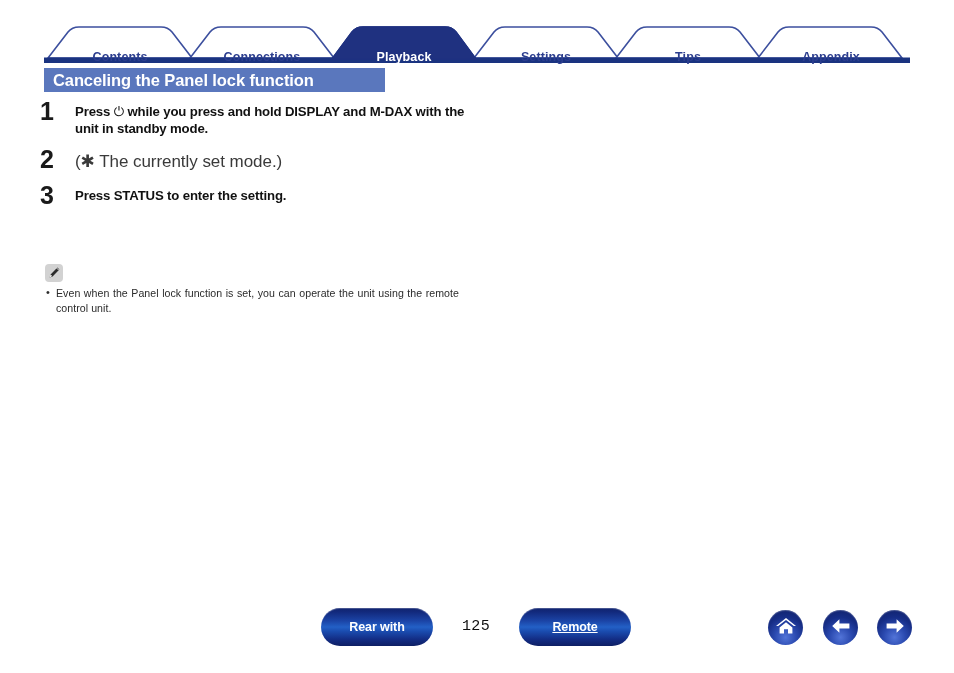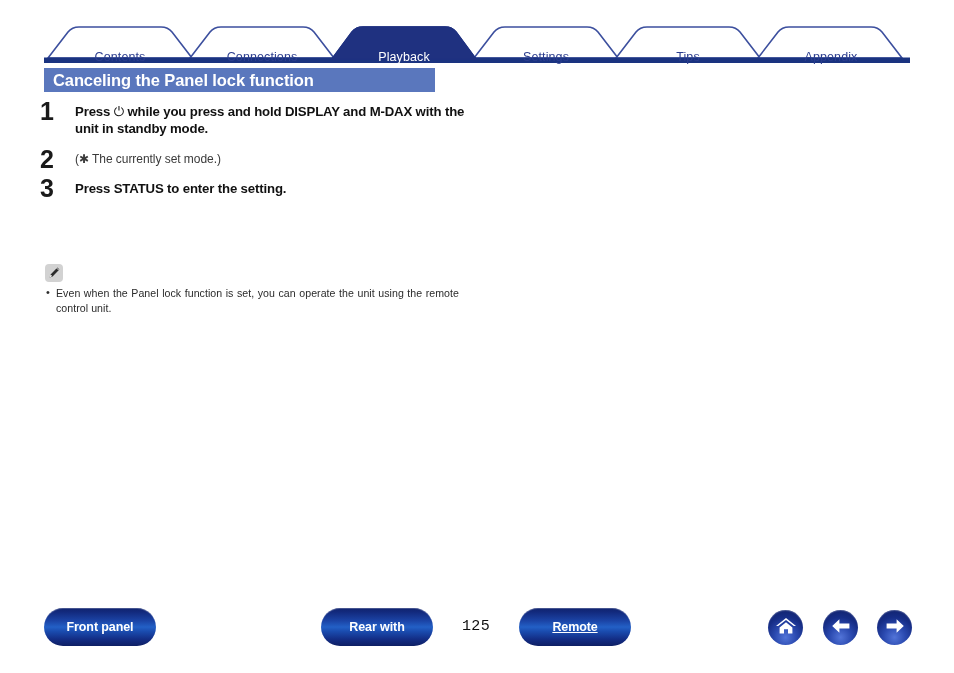--- a/index.html
+++ b/index.html
@@ -24,33 +24,33 @@
     top: 22px;
     width: 954px;
     height: 42px;
   }
   #tabbar svg { display: block; }
   .tab-label {
     position: absolute;
     top: 35px;
     transform: translate(-50%, -50%);
     font-size: 12.5px;
-    font-weight: normal;
+    font-weight: bold;
     color: #2c3e8f;
     white-space: nowrap;
     letter-spacing: 0.1px;
   }
   .tab-label.active { color: #ffffff; }
 
   
   #section-title {
     position: absolute;
     left: 44px;
     top: 68px;
-    width: 391px;
+    width: 341px;
     height: 24px;
     background: #5a77bd;
     color: #ffffff;
     font-size: 16.5px;
     font-weight: bold;
     line-height: 24px;
     padding-left: 9px;
     letter-spacing: -0.1px;
   }
 
@@ -77,21 +77,21 @@
     font-family: "Liberation Sans", sans-serif;
   }
   .step-head {
     font-size: 13.2px;
     font-weight: bold;
     color: #111111;
     line-height: 1.32;
     letter-spacing: -0.15px;
   }
   .step-sub {
-    font-size: 12px;
+    font-size: 17px;
     color: #3a3a3a;
     line-height: 1.35;
     margin-top: 1px;
     letter-spacing: -0.05px;
   }
   .pwr { font-family: "DejaVu Sans", sans-serif; font-weight: normal; }
   .ast { font-family: "DejaVu Sans", sans-serif; }
 
   
   #note-block {
@@ -238,21 +238,20 @@
       <path d="M9.8 2.2 L11.8 4.2" stroke="#ffffff" stroke-width="0.9"></path>
     </svg>
   </div>
   <ul id="note-list">
     <li>Even when the Panel lock function is set, you can operate the unit using the remote control unit.</li>
   </ul>
 </div>
 
 <div id="bottombar">
 
-  <div class="pill" style="left:44px;  width:112px;">Front panel</div>
   <div class="pill" style="left:321px; width:112px;">Rear with</div>
 
   <div id="page-number">125</div>
 
   <div class="pill" style="left:519px; width:112px;text-decoration:underline;">Remote</div>
 
   <div class="circ" style="left:768px;">
     <span>
       <svg width="22" height="20" viewBox="0 0 22 20">
         <path d="M11 2 L21 10 L18.8 10 L11 4 L3.2 10 L1 10 Z" fill="#ffffff"></path>

